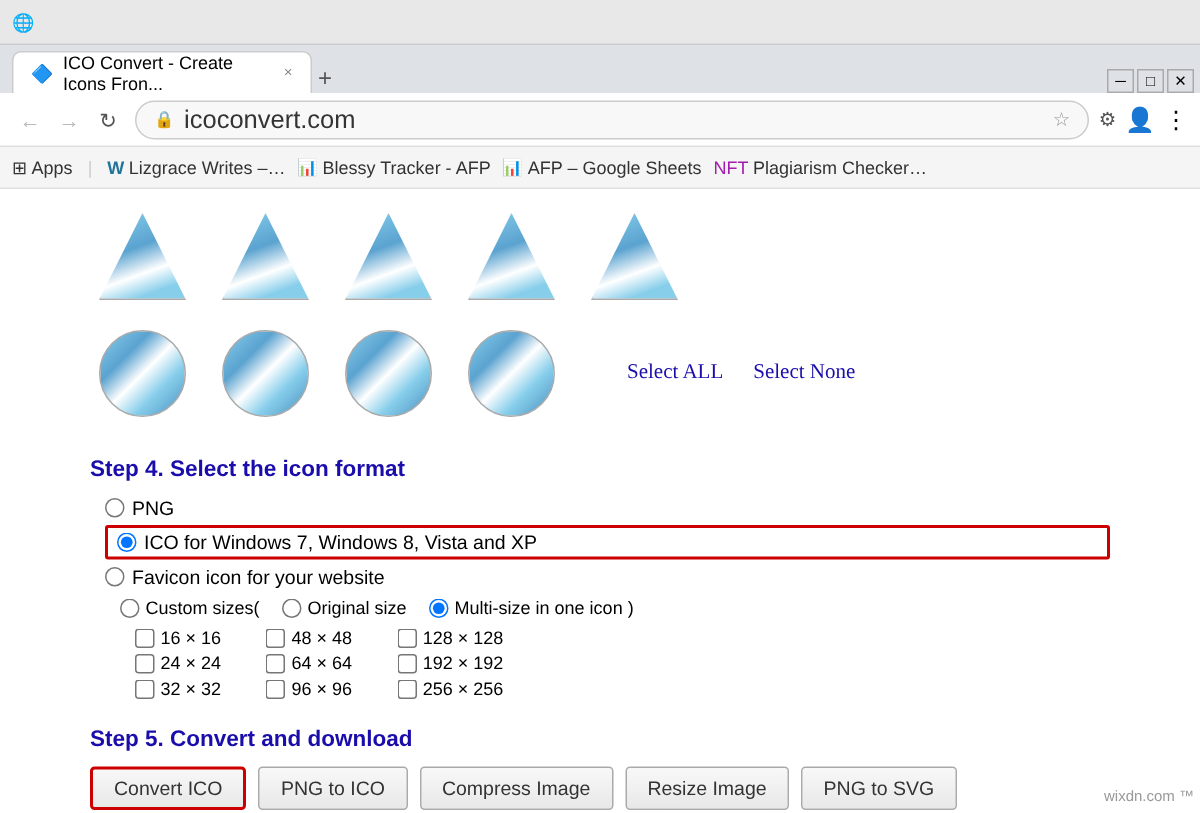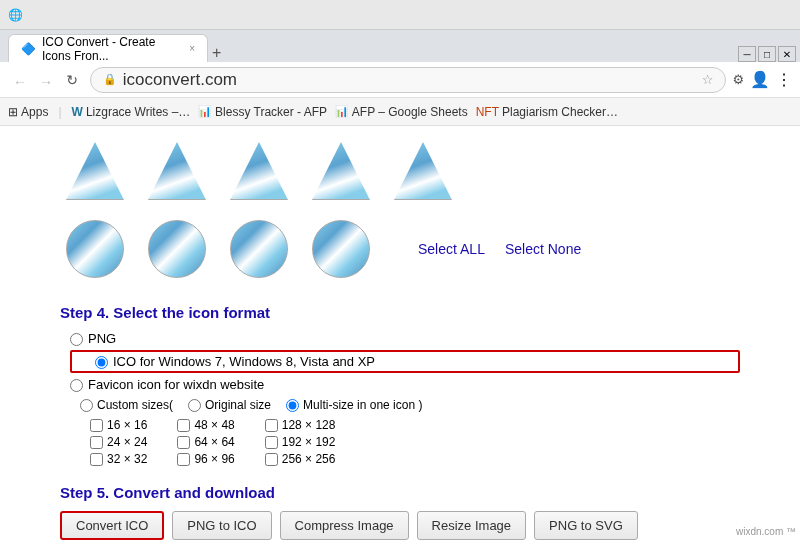--- a/index.html
+++ b/index.html
@@ -103,20 +103,21 @@
 
     
     .icons-section {
       padding: 10px 0 0 0;
     }
     .icons-row {
       display: flex;
       align-items: center;
       gap: 12px;
       margin-bottom: 8px;
+      font-family: Liberation Serif, serif;
     }
     .icon-item {
       width: 70px;
       height: 70px;
       display: flex;
       align-items: center;
       justify-content: center;
     }
     
     .cloud-circle {
@@ -153,28 +154,28 @@
 
     
     .radio-group {
       display: flex;
       flex-direction: column;
       gap: 4px;
       margin-left: 10px;
     }
     .radio-label {
       display: flex;
-      align-items: flex-end;
+      align-items: center;
       gap: 5px;
       font-size: 13px;
       cursor: pointer;
     }
     .radio-label.selected-option {
       border: 2px solid #cc0000;
-      padding: 2px 23px;
+      padding: 2px 6px;
       border-radius: 2px;
       display: inline-flex;
     }
 
     .size-options {
       display: flex;
       align-items: center;
       gap: 15px;
       margin: 6px 0 6px 20px;
       font-size: 12px;
@@ -312,21 +313,21 @@
   </div>
   <div class="bookmark-item">
     <span style="color:#2da44e;font-size:11px;">📊</span>
     <span>Blessy Tracker - AFP</span>
   </div>
   <div class="bookmark-item">
     <span style="color:#2da44e;font-size:11px;">📊</span>
     <span>AFP – Google Sheets</span>
   </div>
   <div class="bookmark-item">
-    <span style="color:#c2410c;text-align:center;">NFT</span>
+    <span style="color:#a21caf;text-align:center;">NFT</span>
     <span>Plagiarism Checker…</span>
   </div>
 </div>
 
 <div class="page-content">
 
   <div class="icons-section">
 
     <div class="icons-row">
 
@@ -378,21 +379,21 @@
         <span>PNG</span>
       </label>
 
       <label class="radio-label selected-option">
         <input type="radio" name="format" checked="" style="">
         <span>ICO for Windows 7, Windows 8, Vista and XP</span>
       </label>
 
       <label class="radio-label">
         <input type="radio" name="format" style="">
-        <span>Favicon icon for wixdn website</span>
+        <span>Favicon icon for your website</span>
       </label>
     </div>
 
     <div class="size-options">
       <label>
         <input type="radio" name="sizetype" style="">
         <span>Custom sizes(</span>
       </label>
       <label>
         <input type="radio" name="sizetype" style="">

